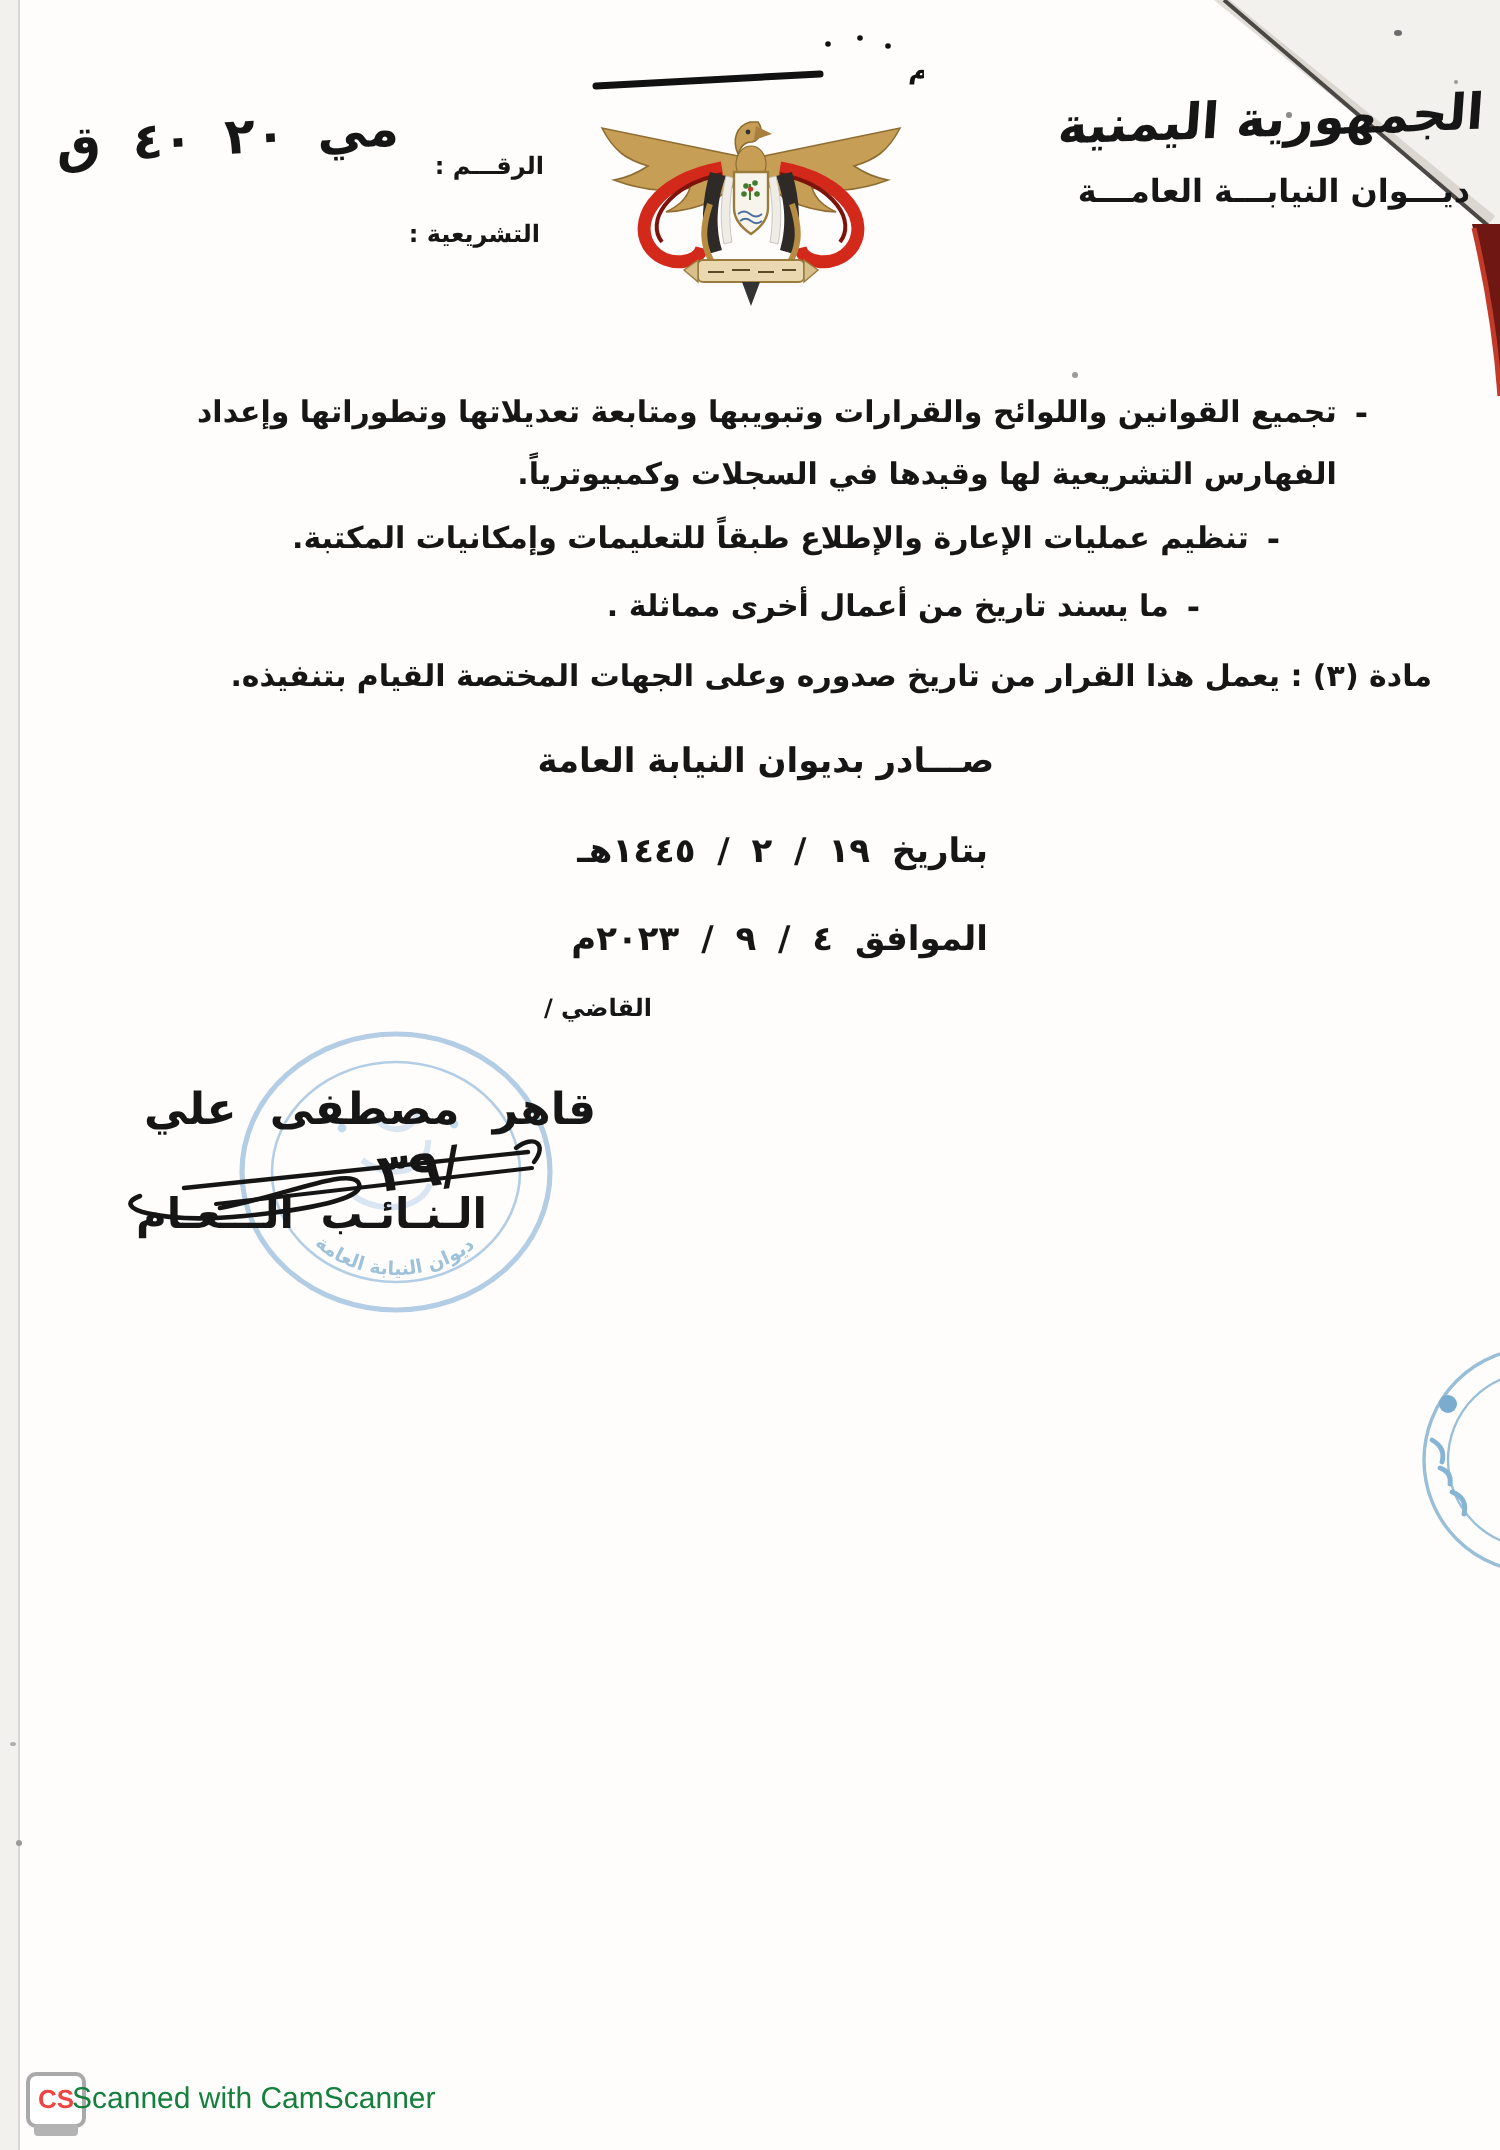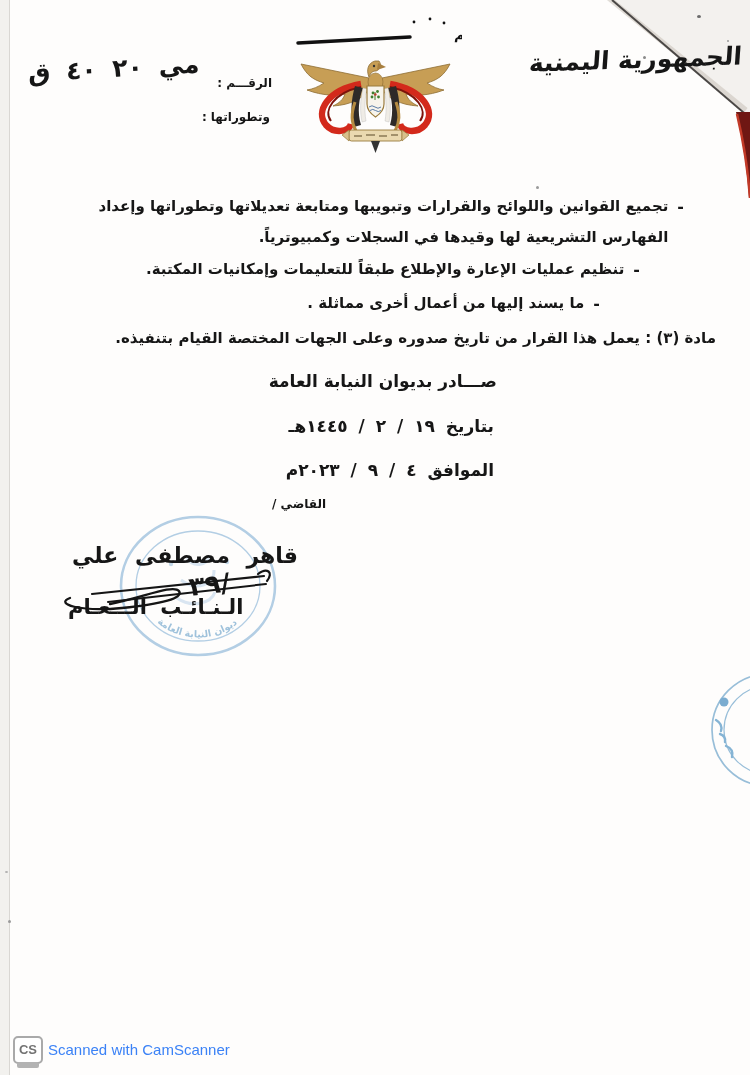--- a/index.html
+++ b/index.html
@@ -30,24 +30,24 @@
   .b3{top:288px;right:150px;}
   .article{top:329px;right:34px;font-size:15px;white-space:nowrap;z-index:3;text-align:center;}
   .issued{top:371px;right:253px;font-size:17px;white-space:nowrap;z-index:3;}
   .hijri{top:416px;right:256px;font-size:17px;white-space:nowrap;word-spacing:5px;z-index:3;margin-left:23px;}
   .greg{top:460px;right:256px;font-size:17px;white-space:nowrap;word-spacing:5px;z-index:3;margin-left:47px;}
   .qadi{top:497px;right:424px;font-size:12px;white-space:nowrap;z-index:3;}
   .sig-name{top:543px;left:72px;font-size:22px;word-spacing:9px;white-space:nowrap;z-index:3;}
   .sig-role{top:595px;left:68px;font-size:21px;word-spacing:6px;white-space:nowrap;z-index:3;}
   
   .cs-badge{left:13px;top:1036px;width:26px;height:24px;border:2px solid #a9a9a9;border-radius:5px;
-    background:#fff;color:#737373;font-size:13px;font-weight:bold;text-align:center;line-height:24px;
+    background:#fff;color:#ef4444;font-size:13px;font-weight:bold;text-align:center;line-height:24px;
     font-family:"Liberation Sans",sans-serif;z-index:5;}
   .cs-bar{left:17px;top:1062px;width:22px;height:6px;background:#b3b3b3;border-radius:2px;z-index:5;}
-  .cs-text{left:48px;top:1041px;font-size:15px;color:#3b82f6;font-family:"Liberation Sans",sans-serif;z-index:5;}
+  .cs-text{left:36px;top:1041px;font-size:15px;color:#15803d;font-family:"Liberation Sans",sans-serif;z-index:5;}
   .speck{border-radius:50%;position:absolute;z-index:2;}
   svg{display:block;}
 </style>
 </head>
 <body>
 
 <div class="abs left-edge"></div>
 
 <svg class="abs" style="left:0;top:0;z-index:1;" width="750" height="1075" viewBox="0 0 750 1075">
   <polygon points="612,0 750,118 750,0" fill="#f3f1ee"></polygon>
@@ -110,37 +110,38 @@
     <rect x="56" y="74" width="53" height="11" rx="2.5" fill="#ead9b0" stroke="#9a7b3c" stroke-width="0.9"></rect>
     <path d="M61,80 h8 M73,79 h9 M86,80 h8 M98,79 h7" stroke="#5a4a28" stroke-width="1.1"></path>
     <path d="M56,74 L49,79 L56,85 Z" fill="#d8c08c" stroke="#9a7b3c" stroke-width="0.7"></path>
     <path d="M109,74 L116,79 L109,85 Z" fill="#d8c08c" stroke="#9a7b3c" stroke-width="0.7"></path>
     <polygon points="78,85 87,85 82.5,97" fill="#333"></polygon>
   </g>
 </svg>
 
 <div class="abs ar org-block">
   <div class="org-callig">الجمهورية اليمنية</div>
+  <div class="org-l2">ديـــوان النيابـــة العامـــة</div>
 </div>
 
 <div class="abs ar field-label ref-label">الرقـــم :</div>
-<div class="abs ar field-label date-label">وتطوراتها :</div>
+<div class="abs ar field-label date-label">التشريعية :</div>
 <div class="abs ar ref-value">مي ٢٠ ٤٠ ق</div>
 
 <div class="abs ar bullet b1">
   <span class="dash">-</span>
   <span class="txt">تجميع القوانين واللوائح والقرارات وتبويبها ومتابعة تعديلاتها وتطوراتها وإعداد الفهارس التشريعية لها وقيدها في السجلات وكمبيوترياً.</span>
 </div>
 <div class="abs ar bullet b2">
   <span class="dash">-</span>
   <span class="txt">تنظيم عمليات الإعارة والإطلاع طبقاً للتعليمات وإمكانيات المكتبة.</span>
 </div>
 <div class="abs ar bullet b3">
   <span class="dash">-</span>
-  <span class="txt">ما يسند إليها من أعمال أخرى مماثلة .</span>
+  <span class="txt">ما يسند تاريخ من أعمال أخرى مماثلة .</span>
 </div>
 
 <div class="abs ar article">مادة (٣) : يعمل هذا القرار من تاريخ صدوره وعلى الجهات المختصة القيام بتنفيذه.</div>
 
 <div class="abs ar issued">صـــادر بديوان النيابة العامة</div>
 <div class="abs ar hijri">بتاريخ ١٩ / ٢ / ١٤٤٥هـ</div>
 <div class="abs ar greg">الموافق ٤ / ٩ / ٢٠٢٣م</div>
 
 <div class="abs ar qadi">القاضي /</div>
 

